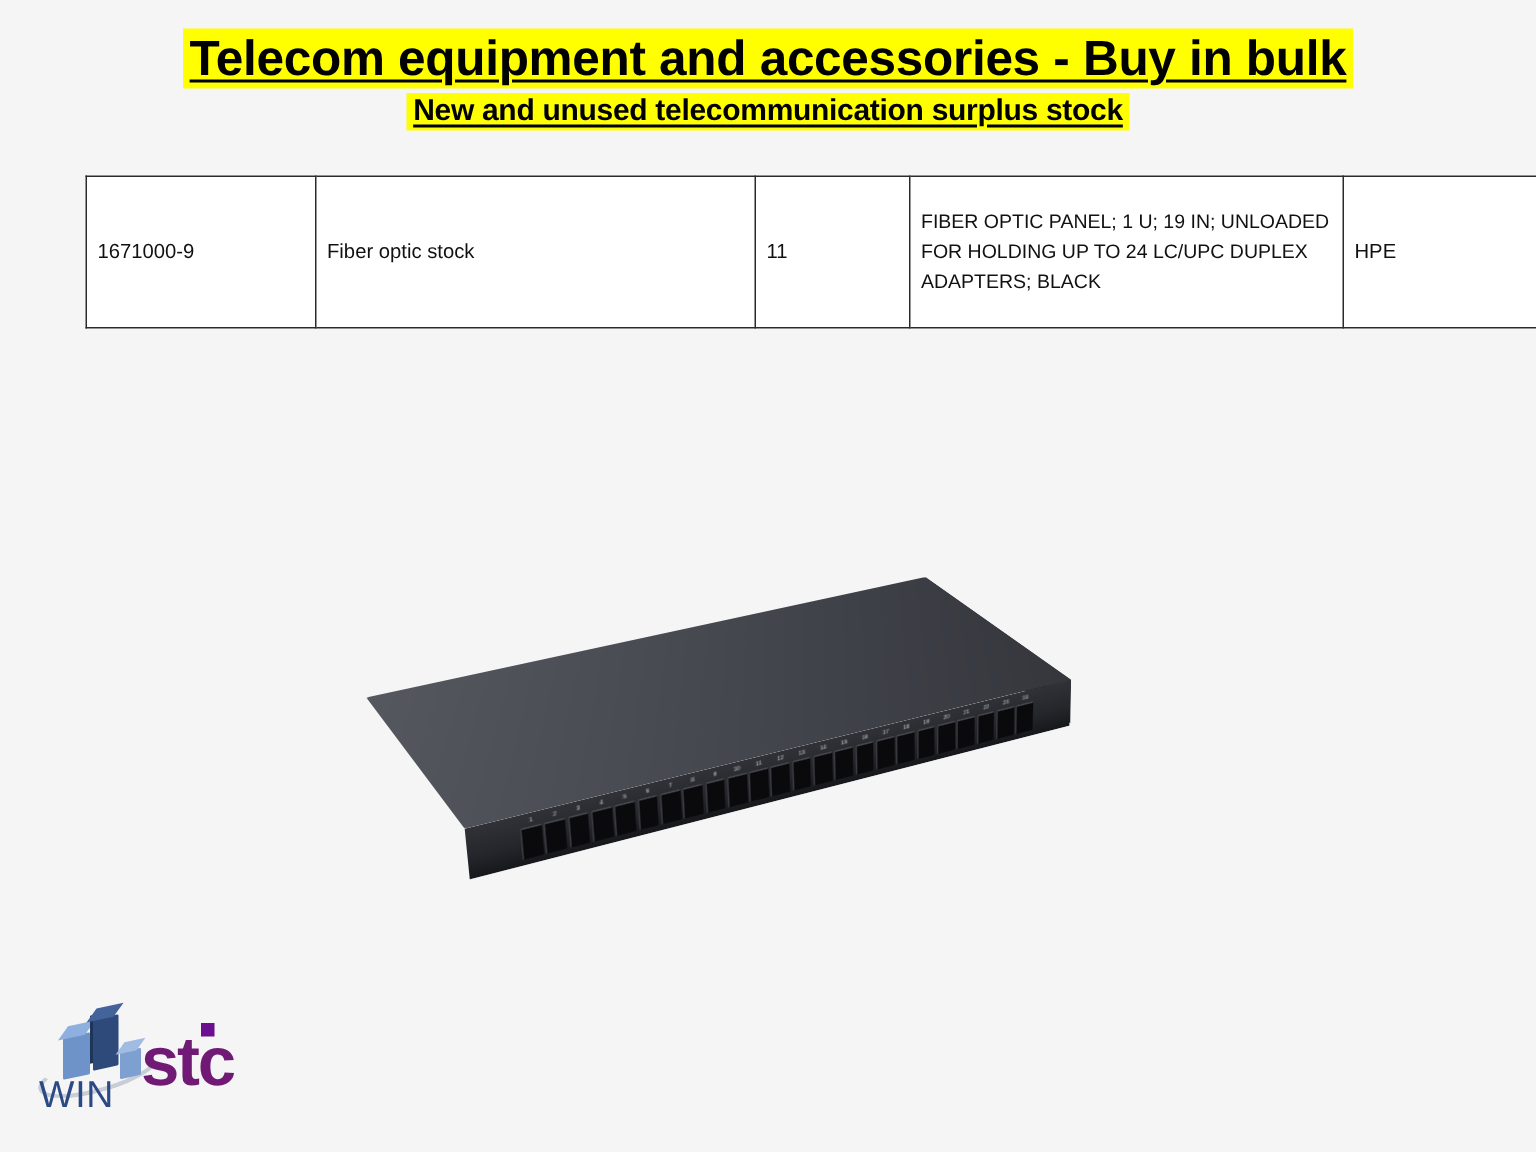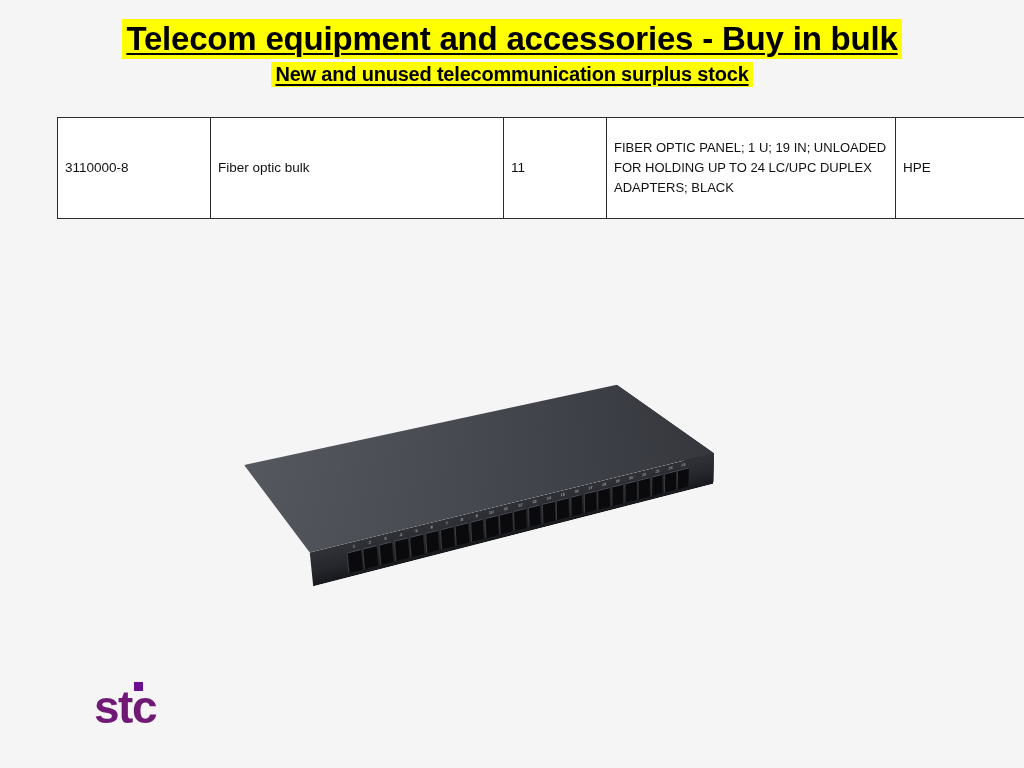--- a/index.html
+++ b/index.html
@@ -274,22 +274,22 @@
 <body>
 
 <div class="title-block">
   <div class="title-line title-main"><span class="hl">Telecom equipment and accessories - Buy in bulk</span></div>
   <div class="title-line title-sub"><span class="hl">New and unused telecommunication surplus stock</span></div>
 </div>
 
 <table class="spec-table">
   <tbody>
     <tr>
-      <td class="col-part cell-part">3110000-8</td>
-      <td class="col-name cell-name">Fiber optic bulk</td>
+      <td class="col-part cell-part">1671000-9</td>
+      <td class="col-name cell-name">Fiber optic stock</td>
       <td class="col-qty cell-qty">11</td>
       <td class="col-desc cell-desc">FIBER OPTIC PANEL; 1 U; 19 IN; UNLOADED FOR HOLDING UP TO 24 LC/UPC DUPLEX ADAPTERS; BLACK</td>
       <td class="col-brand cell-brand">HPE</td>
     </tr>
   </tbody>
 </table>
 
 <div class="product-figure">
   <div class="panel-stage">
     <div class="panel-body">
@@ -370,17 +370,24 @@
           <div class="slot">
             <span class="slot-num">24</span>
           </div>
         </div>
     </div>
   </div>
 
 </div>
 
 <div class="logo-row">
+  <div class="win-logo">
+    <div class="win-swoosh"></div>
+    <div class="blk blk-mid"></div>
+    <div class="blk blk-tall"></div>
+    <div class="blk blk-small"></div>
+    <div class="win-text">WIN</div>
+  </div>
   <div class="stc-logo">
     <div class="stc-text">stc</div>
     <div class="stc-dot"></div>
   </div>
 </div>
 
 </body></html>

